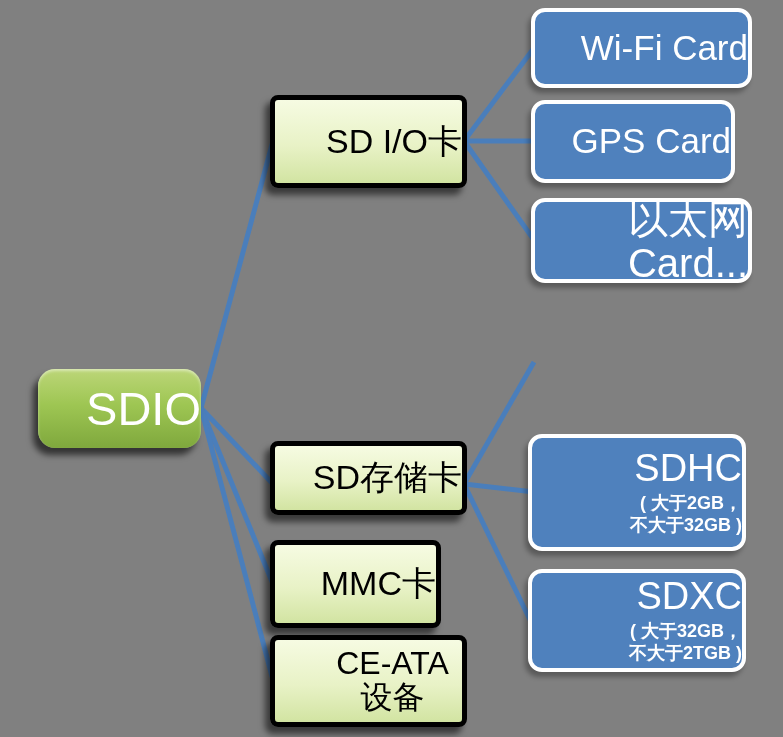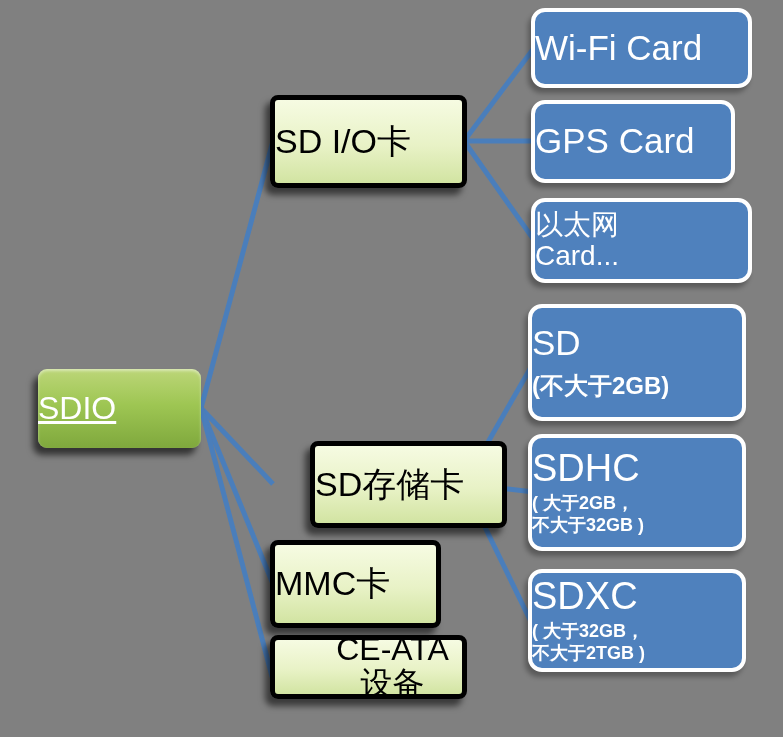--- a/index.html
+++ b/index.html
@@ -4,28 +4,27 @@
 <style>
   html,body { margin:0; padding:0; }
   .stage {
     position:relative; width:783px; height:737px;
     background:#808080; overflow:hidden;
     font-family:"Liberation Sans", sans-serif;
   }
   .connectors { position:absolute; left:0; top:0; width:783px; height:737px; }
   .node {
     position:absolute; box-sizing:border-box;
-    display:flex; flex-direction:column; align-items:flex-start; justify-content:center;
+    display:flex; flex-direction:column; align-items:flex-end; justify-content:center;
     text-align:center; line-height:1.05;
   }
   .root-node {
     background:linear-gradient(180deg,#bcd678 0%, #9ec653 45%, #7fa83d 100%);
-    border-radius:9px; color:#ffffff; font-size:32px;
+    border-radius:17px; color:#ffffff; font-size:47px;
     box-shadow:-5px 7px 6px rgba(0,0,0,0.60), inset 0 2px 3px rgba(255,255,255,0.45);
-    text-decoration:underline;
   }
   .mid-node {
     background:linear-gradient(180deg,#f6fbe2 0%, #e8f2c6 55%, #d2e4a2 100%);
     border:5px solid #000000; border-radius:8px;
     color:#000000; font-size:34px;
     box-shadow:-5px 7px 6px rgba(0,0,0,0.55);
   }
   .leaf-node {
     background:#4f81bd;
     border:4px solid #ffffff; border-radius:14px;
@@ -58,49 +57,45 @@
   </svg>
 
   <div class="node root-node" style="left:38px; top:369px; width:163px; height:79px;">
     <span>SDIO</span>
   </div>
 
   <div class="node mid-node" style="left:270px; top:95px; width:197px; height:93px;">
     <span>SD I/O卡</span>
   </div>
 
-  <div class="node mid-node" style="left:270px; top:441px; width:197px; height:87px;margin-left:40px;">
+  <div class="node mid-node" style="left:270px; top:441px; width:197px; height:74px;">
     <span>SD存储卡</span>
   </div>
 
   <div class="node mid-node" style="left:270px; top:540px; width:171px; height:88px;">
     <span>MMC卡</span>
   </div>
 
-  <div class="node mid-node" style="left:270px; top:635px; width:197px; height:64px; font-size:32px;padding-left:48px;">
+  <div class="node mid-node" style="left:270px; top:635px; width:197px; height:92px; font-size:32px;padding-left:48px;">
     <span>CE-ATA设备</span>
   </div>
 
   <div class="node leaf-node" style="left:531px; top:8px; width:221px; height:80px;">
     <span class="title">Wi-Fi Card</span>
   </div>
 
   <div class="node leaf-node" style="left:531px; top:100px; width:204px; height:83px;">
     <span class="title">GPS Card</span>
   </div>
 
-  <div class="node leaf-node" style="left:531px; top:198px; width:221px; height:85px; font-size:28px;">
+  <div class="node leaf-node" style="left:531px; top:198px; width:221px; height:85px; font-size:40px;">
     <span class="title two-line">以太网</span>
     <span class="title two-line">Card...</span>
   </div>
 
-  <div class="node leaf-node" style="left:528px; top:304px; width:218px; height:117px;">
-    <span class="title">SD</span>
-    <span class="note">(不大于2GB)</span>
-  </div>
 
   <div class="node leaf-node" style="left:528px; top:434px; width:218px; height:117px; font-size:38px;">
     <span class="title">SDHC</span>
     <span class="note2">( 大于2GB，</span>
     <span class="note2" style="margin-top:0;">不大于32GB )</span>
   </div>
 
   <div class="node leaf-node" style="left:528px; top:569px; width:218px; height:103px; font-size:38px;">
     <span class="title">SDXC</span>
     <span class="note2">( 大于32GB，</span>

